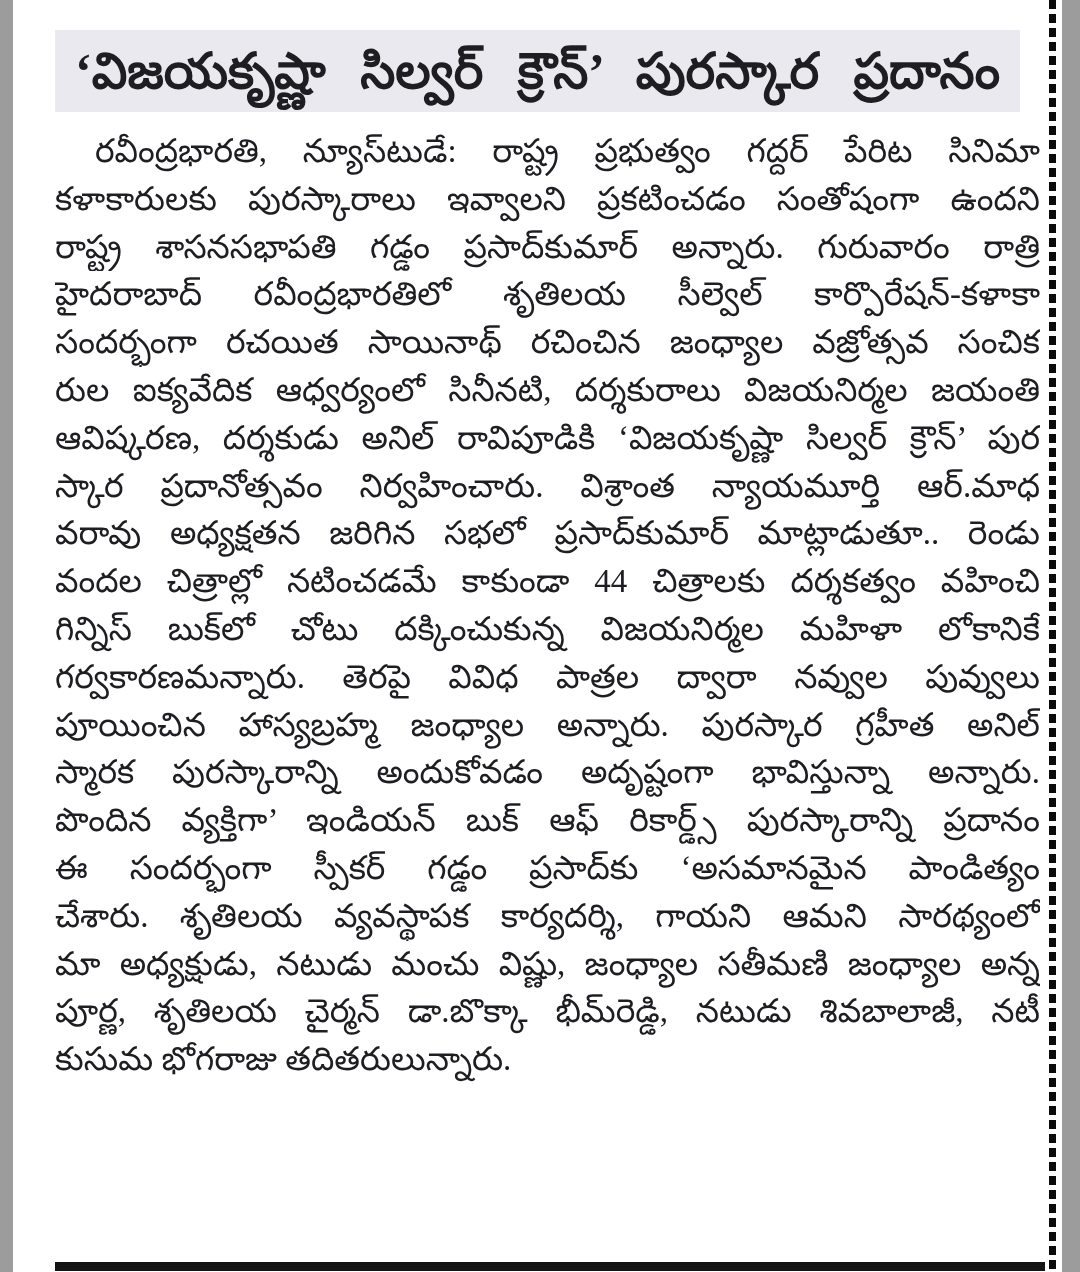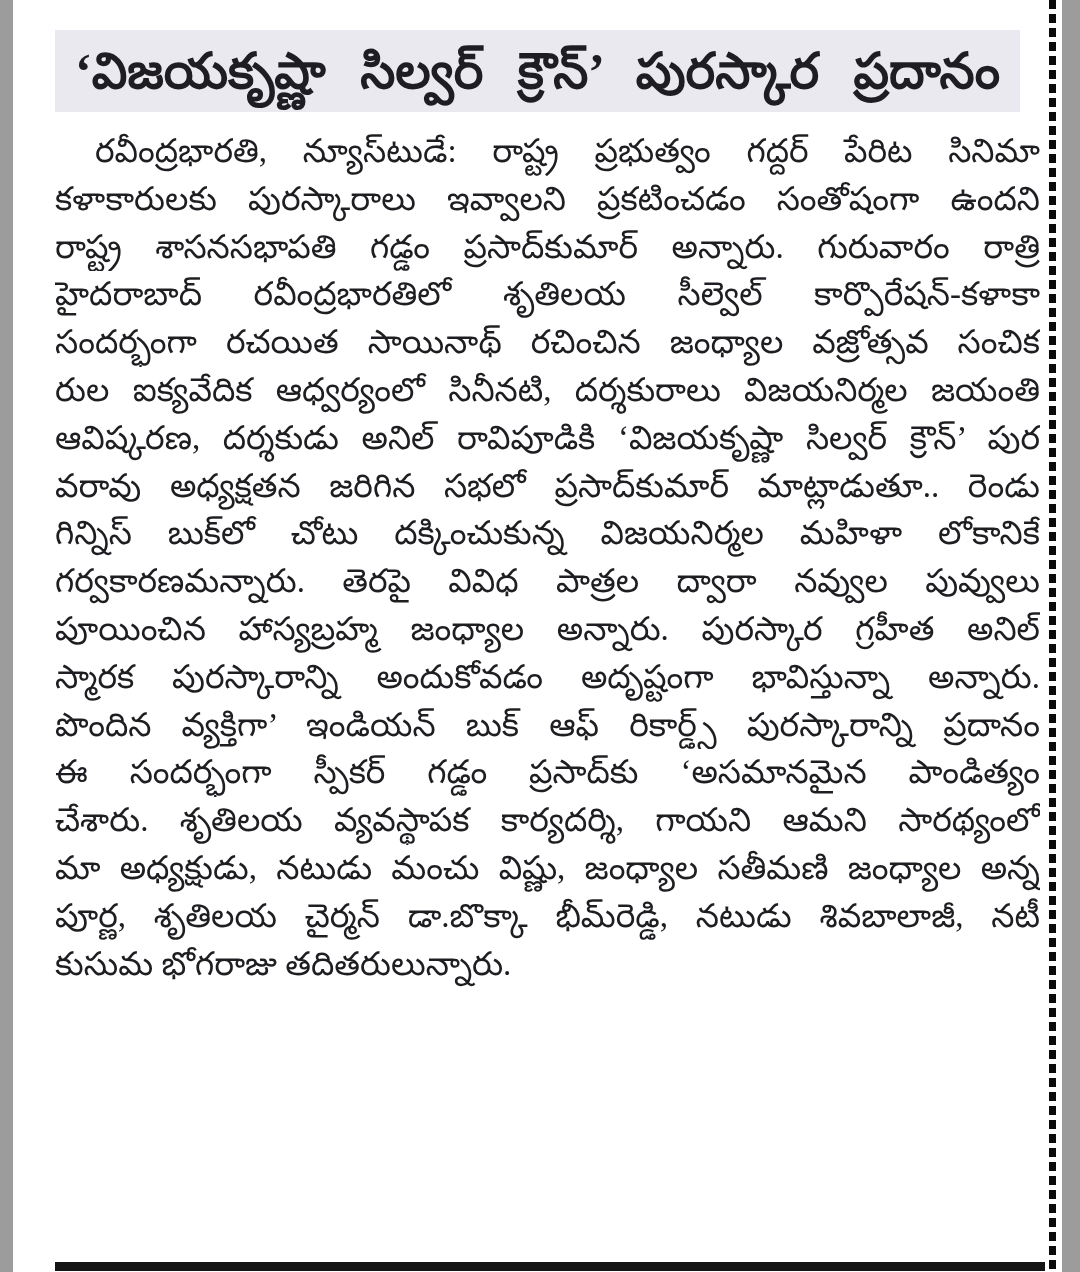--- a/index.html
+++ b/index.html
@@ -81,21 +81,23 @@
   </div>
 
   <div class="body-text">
       <div class="line line-first">రవీంద్రభారతి, న్యూస్‌టుడే: రాష్ట్ర ప్రభుత్వం గద్దర్ పేరిట సినిమా</div>
       <div class="line">కళాకారులకు పురస్కారాలు ఇవ్వాలని ప్రకటించడం సంతోషంగా ఉందని</div>
       <div class="line">రాష్ట్ర శాసనసభాపతి గడ్డం ప్రసాద్‌కుమార్ అన్నారు. గురువారం రాత్రి</div>
       <div class="line">హైదరాబాద్ రవీంద్రభారతిలో శృతిలయ సీల్వెల్ కార్పొరేషన్-కళాకా</div>
       <div class="line">సందర్భంగా రచయిత సాయినాథ్ రచించిన జంధ్యాల వజ్రోత్సవ సంచిక</div>
       <div class="line">రుల ఐక్యవేదిక ఆధ్వర్యంలో సినీనటి, దర్శకురాలు విజయనిర్మల జయంతి</div>
       <div class="line">ఆవిష్కరణ, దర్శకుడు అనిల్ రావిపూడికి ‘విజయకృష్ణా సిల్వర్ క్రౌన్’ పుర</div>
+      <div class="line">స్కార ప్రదానోత్సవం నిర్వహించారు. విశ్రాంత న్యాయమూర్తి ఆర్.మాధ</div>
       <div class="line">వరావు అధ్యక్షతన జరిగిన సభలో ప్రసాద్‌కుమార్ మాట్లాడుతూ.. రెండు</div>
+      <div class="line">వందల చిత్రాల్లో నటించడమే కాకుండా 44 చిత్రాలకు దర్శకత్వం వహించి</div>
       <div class="line">గిన్నిస్ బుక్‌లో చోటు దక్కించుకున్న విజయనిర్మల మహిళా లోకానికే</div>
       <div class="line">గర్వకారణమన్నారు. తెరపై వివిధ పాత్రల ద్వారా నవ్వుల పువ్వులు</div>
       <div class="line">పూయించిన హాస్యబ్రహ్మ జంధ్యాల అన్నారు. పురస్కార గ్రహీత అనిల్</div>
       <div class="line">స్మారక పురస్కారాన్ని అందుకోవడం అదృష్టంగా భావిస్తున్నా అన్నారు.</div>
       <div class="line">పొందిన వ్యక్తిగా’ ఇండియన్ బుక్ ఆఫ్ రికార్డ్స్ పురస్కారాన్ని ప్రదానం</div>
       <div class="line">ఈ సందర్భంగా స్పీకర్ గడ్డం ప్రసాద్‌కు ‘అసమానమైన పాండిత్యం</div>
       <div class="line">చేశారు. శృతిలయ వ్యవస్థాపక కార్యదర్శి, గాయని ఆమని సారథ్యంలో</div>
       <div class="line">మా అధ్యక్షుడు, నటుడు మంచు విష్ణు, జంధ్యాల సతీమణి జంధ్యాల అన్న</div>
       <div class="line">పూర్ణ, శృతిలయ చైర్మన్ డా.బొక్కా భీమ్‌రెడ్డి, నటుడు శివబాలాజీ, నటీ</div>
       <div class="line line-last">కుసుమ భోగరాజు తదితరులున్నారు.</div>

